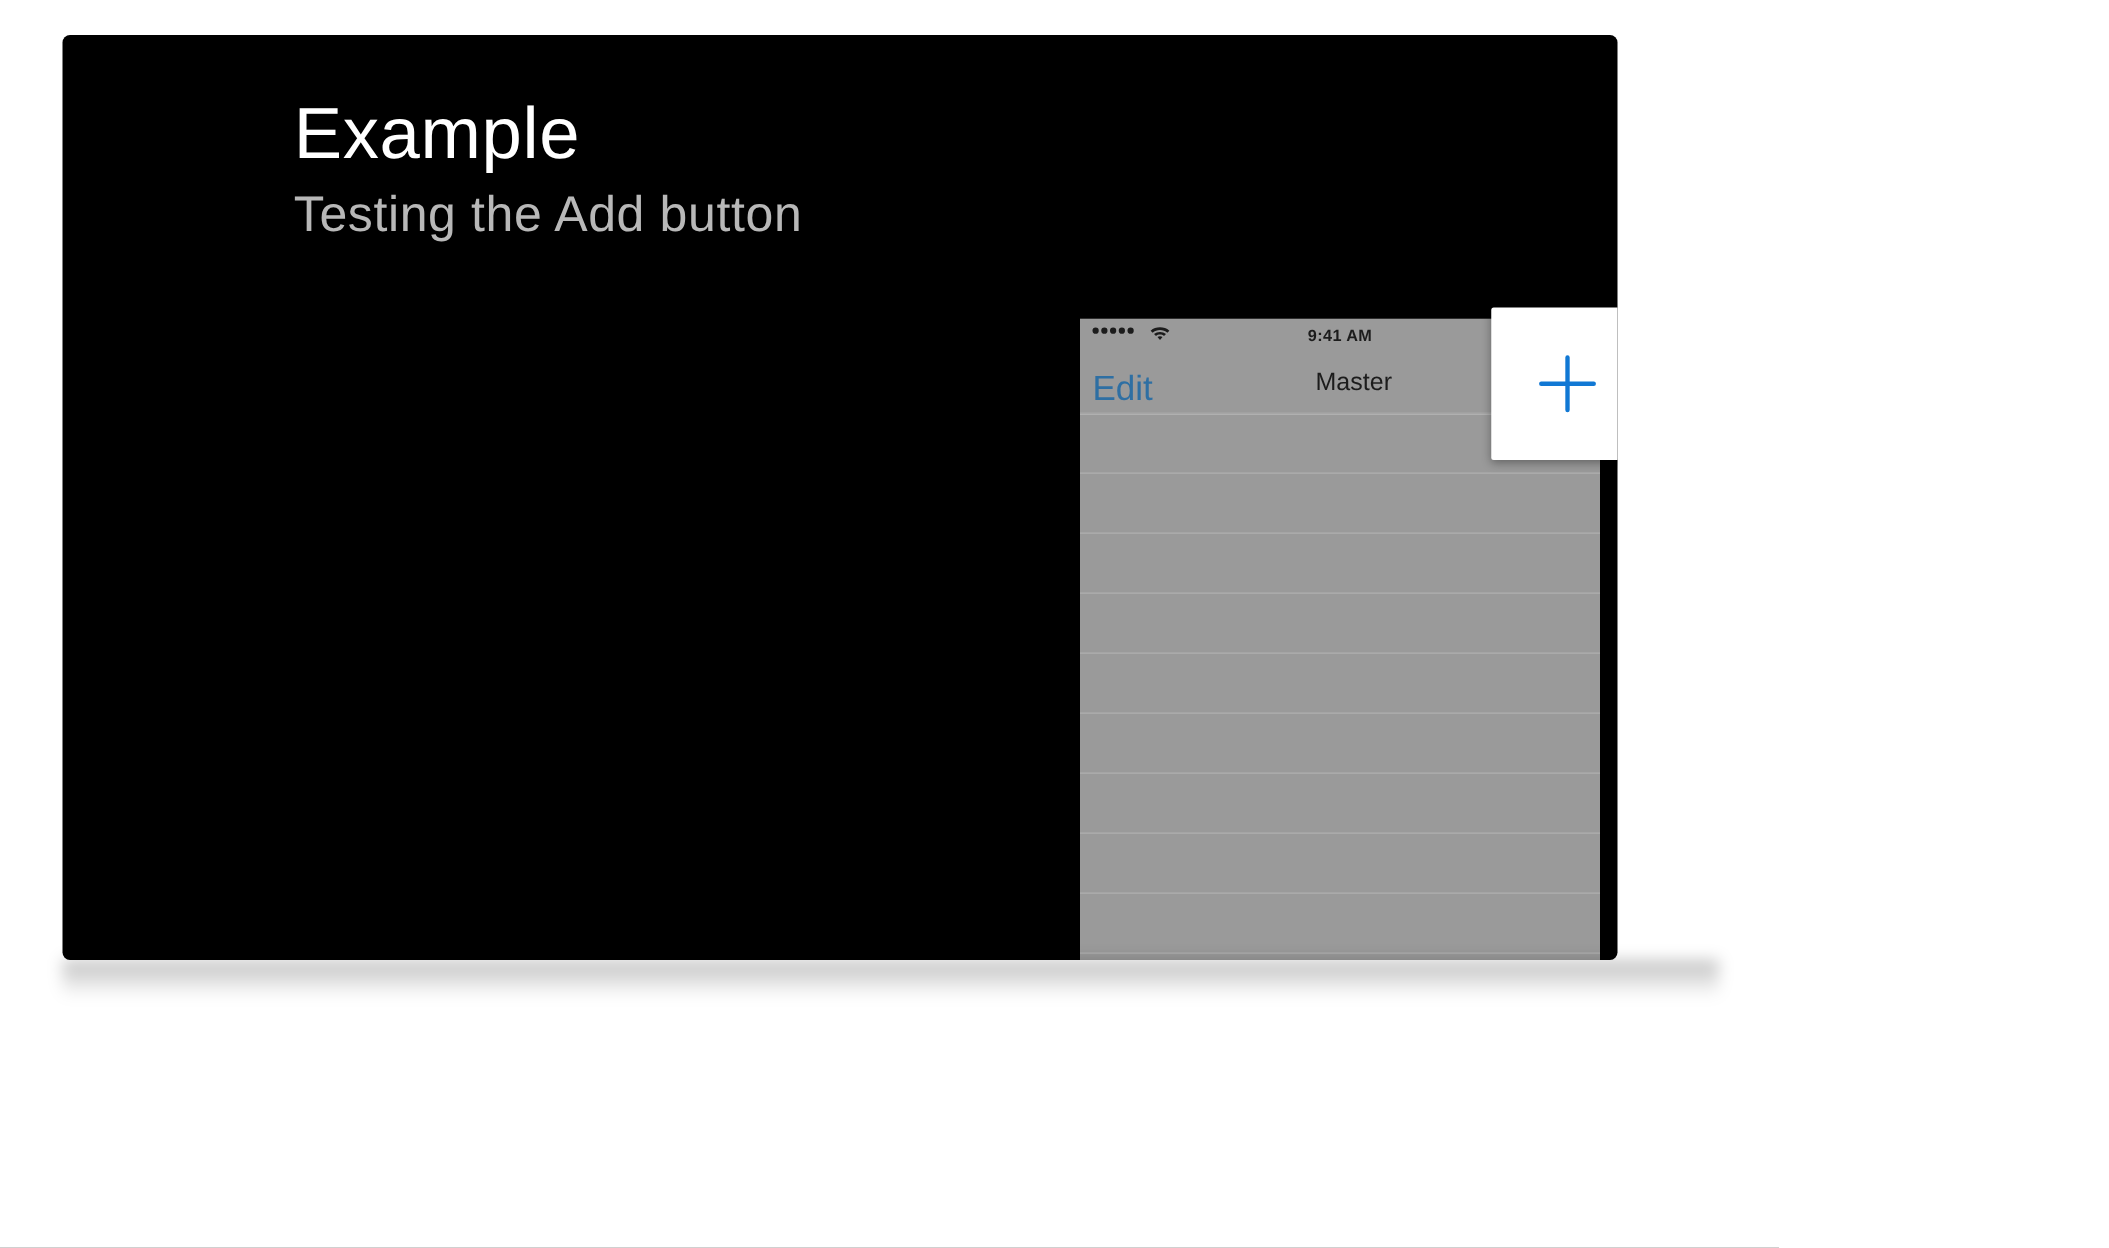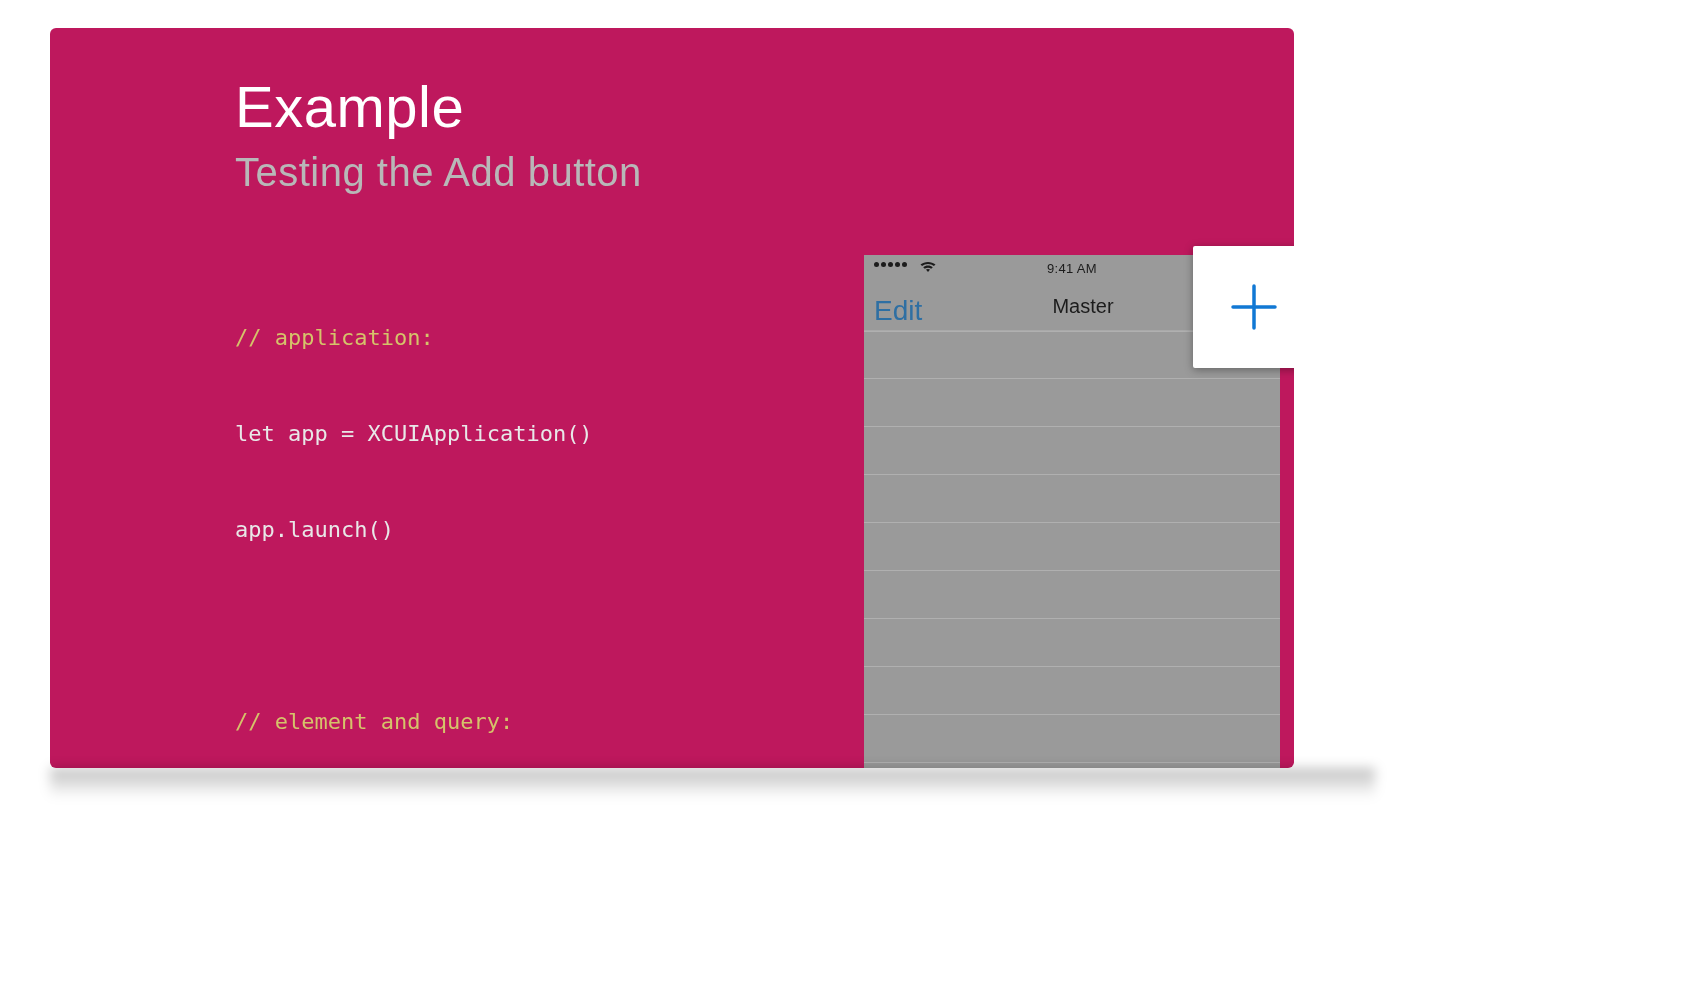--- a/index.html
+++ b/index.html
@@ -14,21 +14,21 @@
     width: 1687px;
     height: 998px;
     background: #ffffff;
   }
   .slide {
     position: absolute;
     left: 50px;
     top: 28px;
     width: 1244px;
     height: 740px;
-    background: #be185d;
+    background: #000000;
     border-radius: 6px;
     overflow: hidden;
   }
   .slide-shadow {
     position: absolute;
     left: 50px;
     top: 768px;
     width: 1325px;
     height: 30px;
     background: linear-gradient(to bottom, rgba(0,0,0,0.25), rgba(0,0,0,0));
@@ -96,21 +96,21 @@
   }
   .status-dots .dot {
     width: 5px; height: 5px; border-radius: 50%; background: #1c1c1c;
   }
   .wifi-icon {
     position: absolute; left: 56px; top: 6px;
   }
   .status-time {
     position: absolute; left: 0; right: 0; top: 6px;
     text-align: center;
-    font-weight: 400;
+    font-weight: 700;
     letter-spacing: 0.3px;
   }
 
   .nav-bar {
     height: 48px;
     width: 100%;
     background: #9a9a9a;
     position: relative;
     border-bottom: 1px solid rgba(255,255,255,0.15);
   }
@@ -166,32 +166,20 @@
 <body>
 
 <div class="stage">
   <div class="slide">
 
     <div class="title-block">
       <div class="h1">Example</div>
       <div class="h2">Testing the Add button</div>
     </div>
 
-    <div class="code-block">
-      <span class="code-line code-comment">// application:</span>
-      <span class="code-line code-normal">let app = XCUIApplication()</span>
-      <span class="code-line code-normal">app.launch()</span>
-      <span class="code-line"> </span>
-      <span class="code-line code-comment">// element and query:</span>
-      
-      
-      
-      
-      
-    </div>
 
     <div class="phone">
       <div class="status-bar">
         <div class="status-dots">
           <span class="dot"></span>
             <span class="dot"></span>
             <span class="dot"></span>
             <span class="dot"></span>
             <span class="dot"></span>
         </div>

